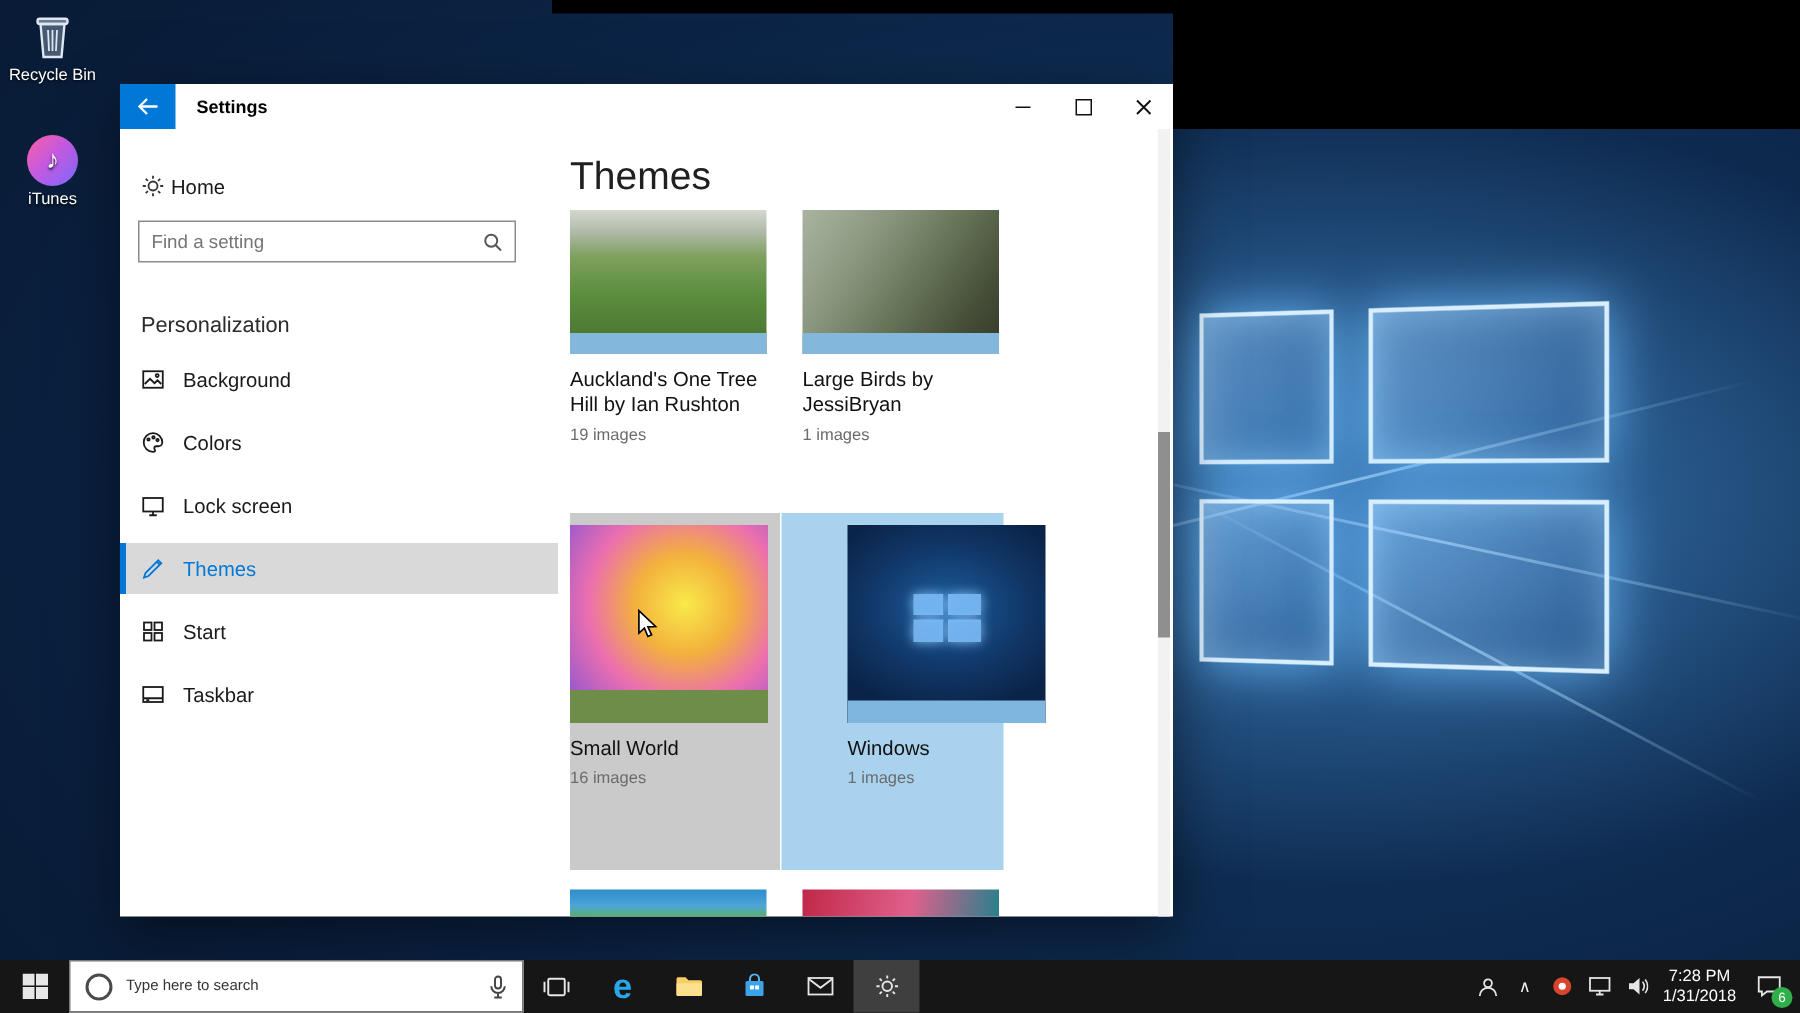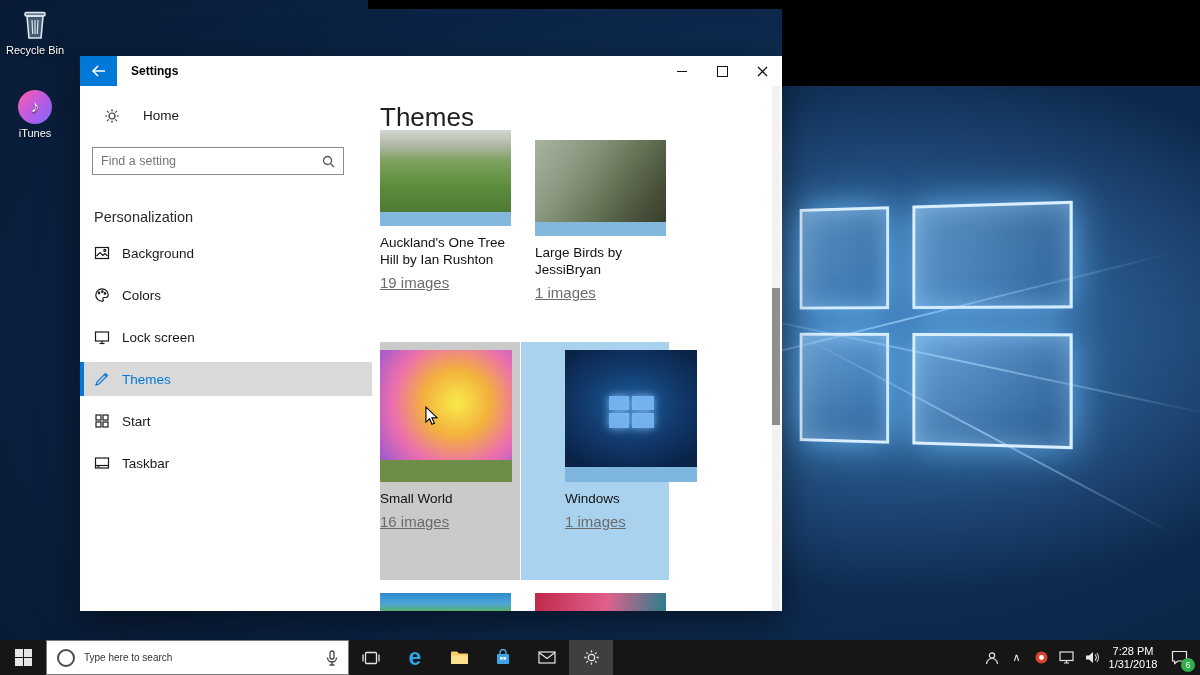--- a/index.html
+++ b/index.html
@@ -39,40 +39,40 @@
     box-shadow:0 12px 36px rgba(0,0,0,.5);font-size:13px;color:#1a1a1a;}
   .titlebar{height:30px;display:flex;align-items:stretch;font-weight:bold;}
   .backbtn{width:37px;background:#0078d7;display:flex;align-items:center;justify-content:center;color:#fff;}
   .wintitle{display:flex;align-items:center;margin-left:14px;font-size:12px;color:#000;}
   .ctrls{margin-left:auto;display:flex;}
   .ctrl{width:40px;display:flex;align-items:center;justify-content:center;color:#111;}
   .glyph-min{width:10px;border-top:1px solid #111;}
   .glyph-max{width:9px;height:9px;border:1px solid #111;}
 
   .sidebar{position:absolute;left:0;top:30px;width:292px;bottom:0;}
-  .home-row{position:absolute;left:24px;top:22px;height:24px;display:flex;align-items:flex-start;gap:23px;font-size:13.5px;}
+  .home-row{position:absolute;left:14px;top:22px;height:24px;display:flex;align-items:flex-end;gap:4px;font-size:13.5px;}
   .searchbox{position:absolute;left:12px;top:61px;width:252px;height:28px;border:1px solid #8c8c8c;
     display:flex;align-items:center;box-sizing:border-box;background:#fff;}
   .searchbox input{border:0;outline:0;flex:1;min-width:0;font-size:12.5px;padding:0 8px;color:#701a75;
     font-family:"Liberation Sans",sans-serif;background:transparent;}
   .searchbox .mag{margin-right:8px;color:#555;display:flex;}
   .section-label{position:absolute;left:14px;top:123px;font-size:14.5px;color:#2b2b2b;}
   .nav-item{position:absolute;left:0;width:100%;height:34px;display:flex;align-items:center;
     padding-left:14px;gap:12px;font-size:13.5px;box-sizing:border-box;color:#1a1a1a;}
   .nav-item.selected{background:#d9d9d9;color:#0078d7;}
   .nav-item.selected::before{content:"";position:absolute;left:0;top:0;bottom:0;width:4px;background:#0078d7;}
   .nav-item .nicon{display:flex;width:16px;justify-content:center;}
 
   .main{position:absolute;left:300px;top:30px;width:392px;bottom:0;overflow:hidden;}
   .heading{position:absolute;left:0;top:16px;font-size:26px;font-weight:300;color:#202020;}
   .card-r1{position:absolute;width:150px;}
   .thumb{width:131px;height:96px;position:relative;}
   .thumb .swatch{position:absolute;left:0;right:0;bottom:0;height:14px;}
   .card-title{font-size:13.5px;line-height:17px;color:#111;margin-top:8px;width:138px;}
-  .card-count{font-size:15px;color:#6b6b6b;margin-top:6px;text-decoration:underline;}
+  .card-count{font-size:11px;color:#6b6b6b;margin-top:6px;}
   .card-big{position:absolute;width:148px;height:238px;top:256px;box-sizing:border-box;padding:8px;}
   .card-big .bigthumb{width:132px;height:132px;position:relative;overflow:hidden;}
   .gray-card{background:#cacaca;}
   .blue-card{background:#a9d2ee;}
   .mini-logo{position:absolute;left:44px;top:46px;display:grid;grid-template-columns:20px 22px;
     grid-template-rows:14px 15px;gap:3px;}
   .mini-pane{background:rgba(130,195,255,.85);box-shadow:0 0 8px rgba(140,200,255,.9);}
   .partial{position:absolute;top:507px;width:131px;height:18px;}
   .scrollbar{position:absolute;left:692px;top:30px;width:8px;bottom:0;background:#f2f2f2;}
   .sb-thumb{position:absolute;left:0;top:202px;width:8px;height:137px;background:#8f8f8f;}
@@ -248,21 +248,21 @@
             <path d="M3.5 11.8h2"></path>
         </svg>
       </span>
       <span>Taskbar</span>
     </div>
   </div>
 
   <div class="main">
     <div class="heading">Themes</div>
 
-    <div class="card-r1" style="left:0;top:44px;">
+    <div class="card-r1" style="left:0;top:54px;">
       <div class="thumb" style="background:linear-gradient(180deg,#d4d8d0 0%,#aeb8a6 16%,#7fa15e 32%,#5c8e3e 58%,#476f2e 100%);">
         <div class="swatch" style="background:#84b7dc;"></div>
       </div>
       <div class="card-title">Auckland's One Tree Hill by Ian Rushton</div>
       <div class="card-count">19 images</div>
     </div>
 
     <div class="card-r1" style="left:155px;top:54px;">
       <div class="thumb" style="background:linear-gradient(125deg,#a9b49f 0%,#8a977f 30%,#667558 55%,#474f39 80%,#333a28 100%);">
         <div class="swatch" style="background:#84b7dc;"></div>

